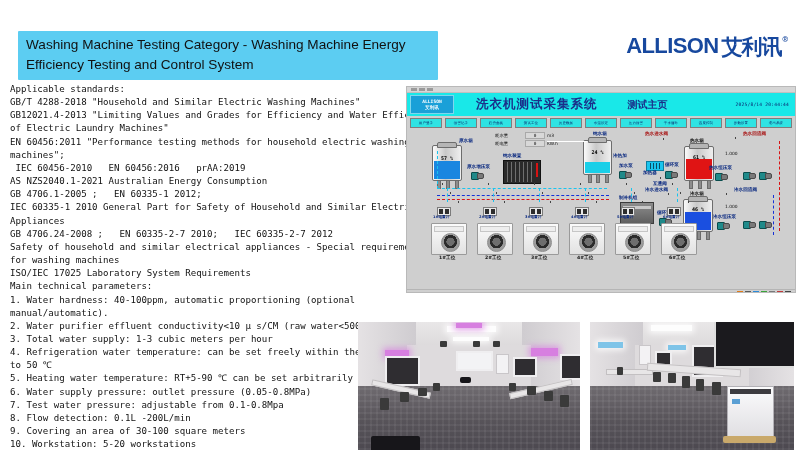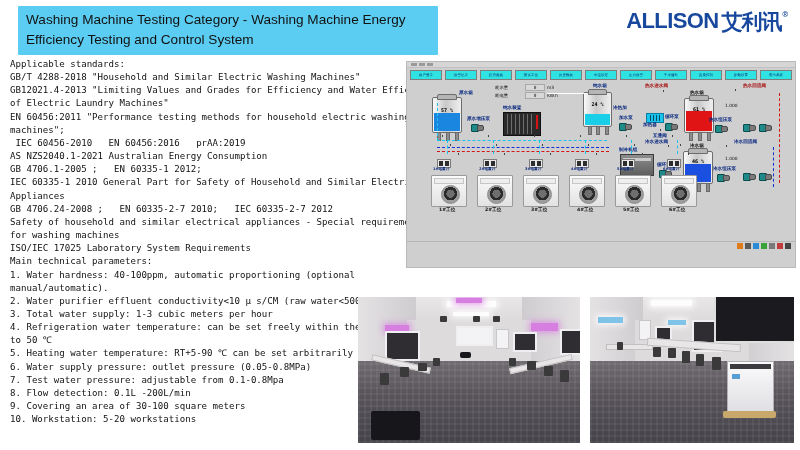--- a/index.html
+++ b/index.html
@@ -1,21 +1,21 @@
 <!DOCTYPE html>
 <html><head>
 <meta charset="utf-8">
 <style>
   html,body{margin:0;padding:0;}
   body{
     width:800px;height:450px;overflow:hidden;background:#ffffff;
     font-family:"DejaVu Sans Mono","Liberation Mono",monospace;
     position:relative;
   }
-  .page{position:absolute;inset:0;}
+  .page{position:absolute;inset:0;margin-top:25px;}
 
   
   .title-band{
     position:absolute;left:18px;top:6px;width:420px;
     background:#5ccdf2;color:#111;
     font-family:"Liberation Sans","DejaVu Sans",sans-serif;
     font-size:13.6px;line-height:20px;padding:4px 8px 5px 8px;
     box-sizing:border-box;border-radius:1px;
   }
   .logo-wrap{
@@ -178,20 +178,29 @@
   <div class="body-text" id="bodyText"><div>Applicable standards:</div><div>GB/T 4288-2018 "Household and Similar Electric Washing Machines"</div><div>GB12021.4-2013 "Limiting Values and Grades for Efficiency and Water Efficiency</div><div>of Electric Laundry Machines"</div><div>EN 60456:2011 "Performance testing methods for household electric washing</div><div>machines";</div><div> IEC 60456-2010   EN 60456:2016   prAA:2019</div><div>AS NZS2040.1-2021 Australian Energy Consumption</div><div>GB 4706.1-2005 ;   EN 60335-1 2012;</div><div>IEC 60335-1 2010 General Part for Safety of Household and Similar Electrical</div><div>Appliances</div><div>GB 4706.24-2008 ;   EN 60335-2-7 2010;   IEC 60335-2-7 2012</div><div>Safety of household and similar electrical appliances - Special requirements</div><div>for washing machines</div><div>ISO/IEC 17025 Laboratory System Requirements</div><div>Main technical parameters:</div><div>1. Water hardness: 40-100ppm, automatic proportioning (optional</div><div>manual/automatic).</div><div>2. Water purifier effluent conductivity&lt;10 μ s/CM (raw water&lt;500 μ s.</div><div>3. Total water supply: 1-3 cubic meters per hour</div><div>4. Refrigeration water temperature: can be set freely within the range</div><div>to 50 ℃</div><div>5. Heating water temperature: RT+5-90 ℃ can be set arbitrarily</div><div>6. Water supply pressure: outlet pressure (0.05-0.8MPa)</div><div>7. Test water pressure: adjustable from 0.1-0.8Mpa</div><div>8. Flow detection: 0.1L -200L/min</div><div>9. Covering an area of 30-100 square meters</div><div>10. Workstation: 5-20 workstations</div></div>
 
   <div class="scada">
 
     <div class="scada-winbar">
       <i style="left:4px"></i>
         <i style="left:12px"></i>
         <i style="left:20px"></i>
     </div>
 
+    <div class="scada-titlebar">
+      <div class="scada-logo">
+        <span>ALLISON</span>
+        <span>艾利讯</span>
+      </div>
+      <div class="scada-title">洗衣机测试采集系统</div>
+      <div class="scada-sub">测试主页</div>
+      <div class="scada-time">2025/8/14  20:44:44</div>
+    </div>
 
     <div class="scada-btnbar" id="scadaToolbar">
         <div class="scada-btn">用户登录</div>
         <div class="scada-btn">报警记录</div>
         <div class="scada-btn">趋势曲线</div>
         <div class="scada-btn">测试工位</div>
         <div class="scada-btn">历史数据</div>
         <div class="scada-btn">水温设定</div>
         <div class="scada-btn">压力报警</div>
         <div class="scada-btn">干水循环</div>

